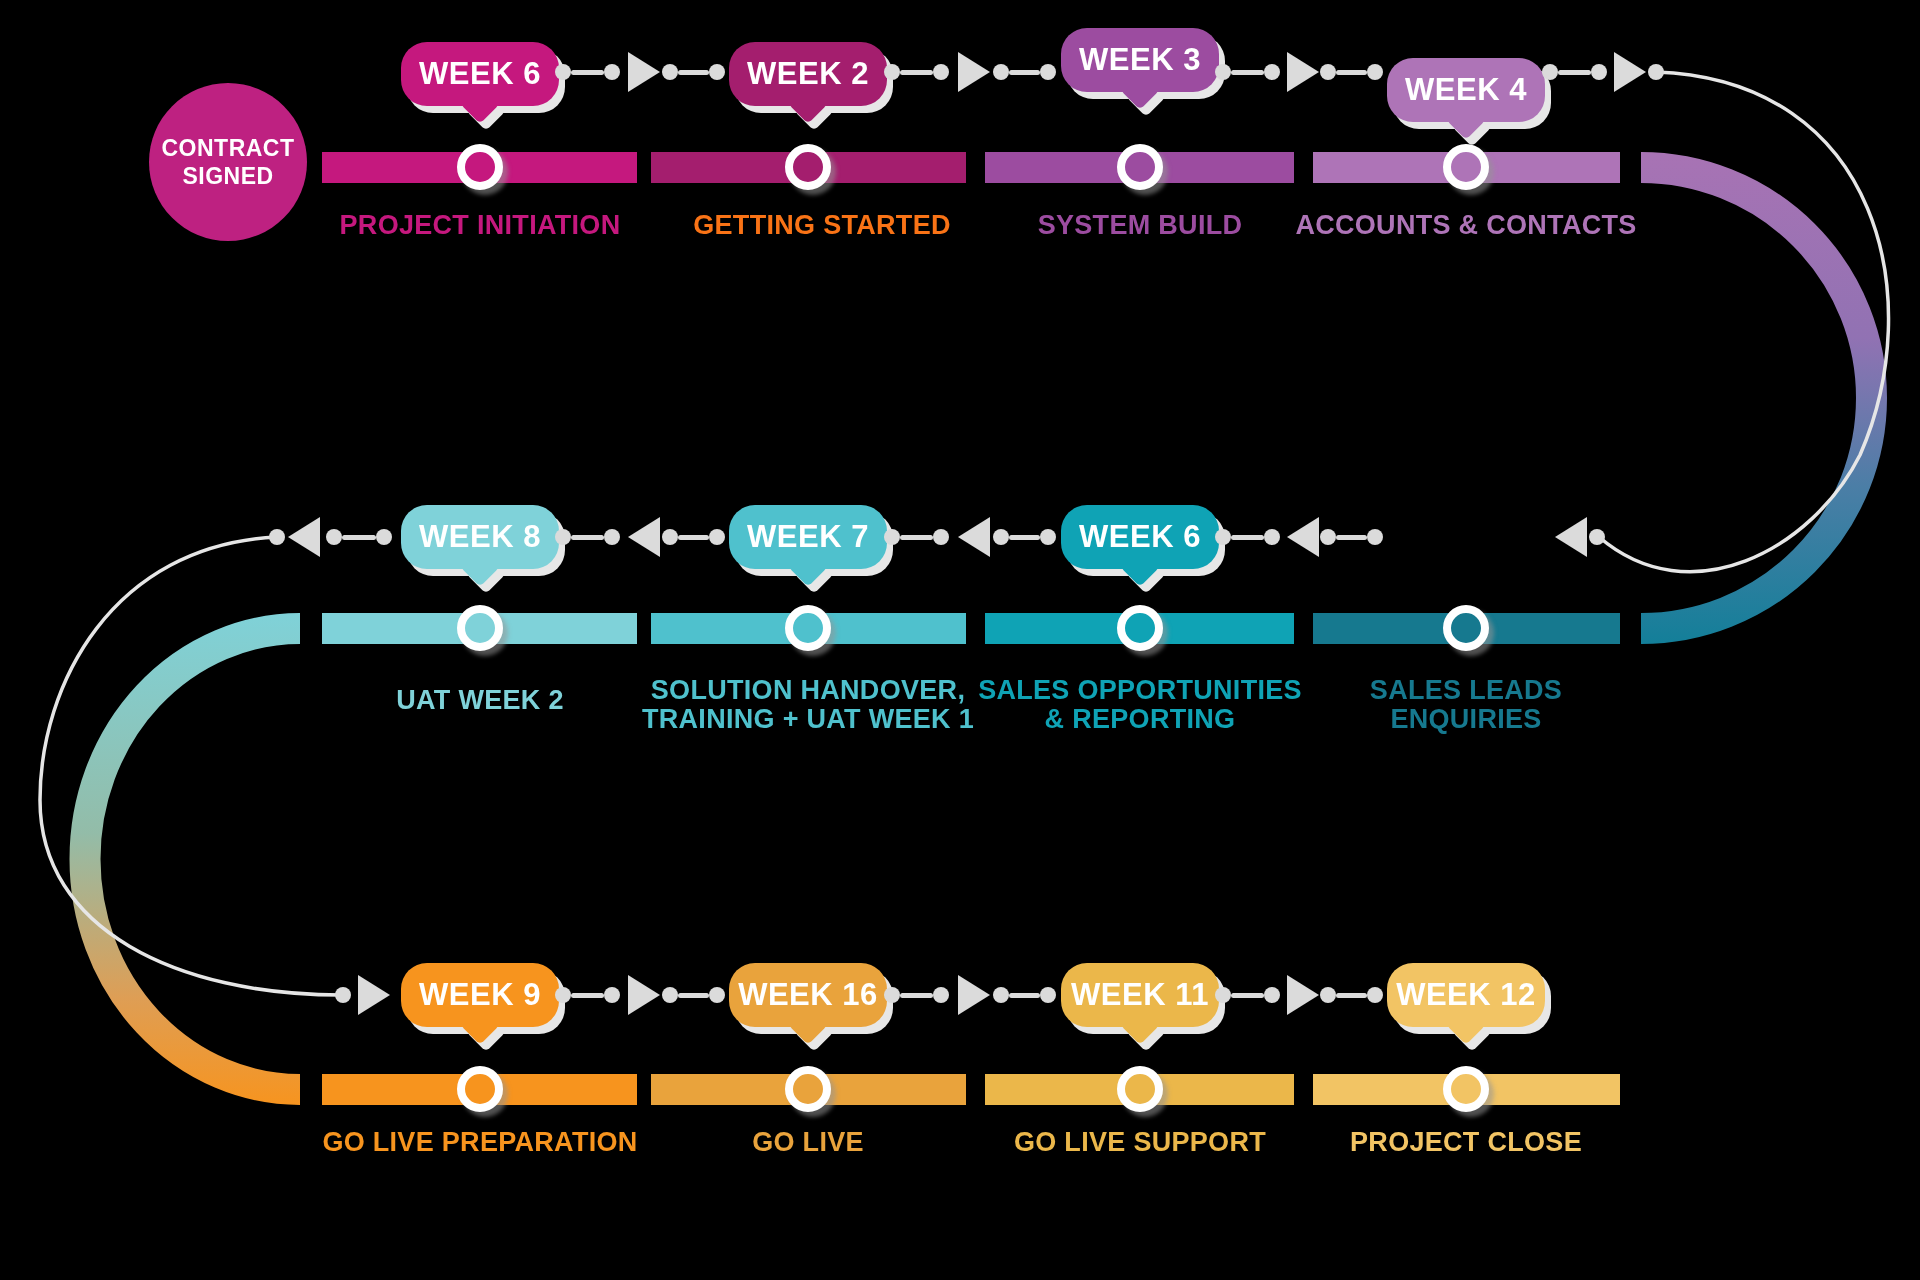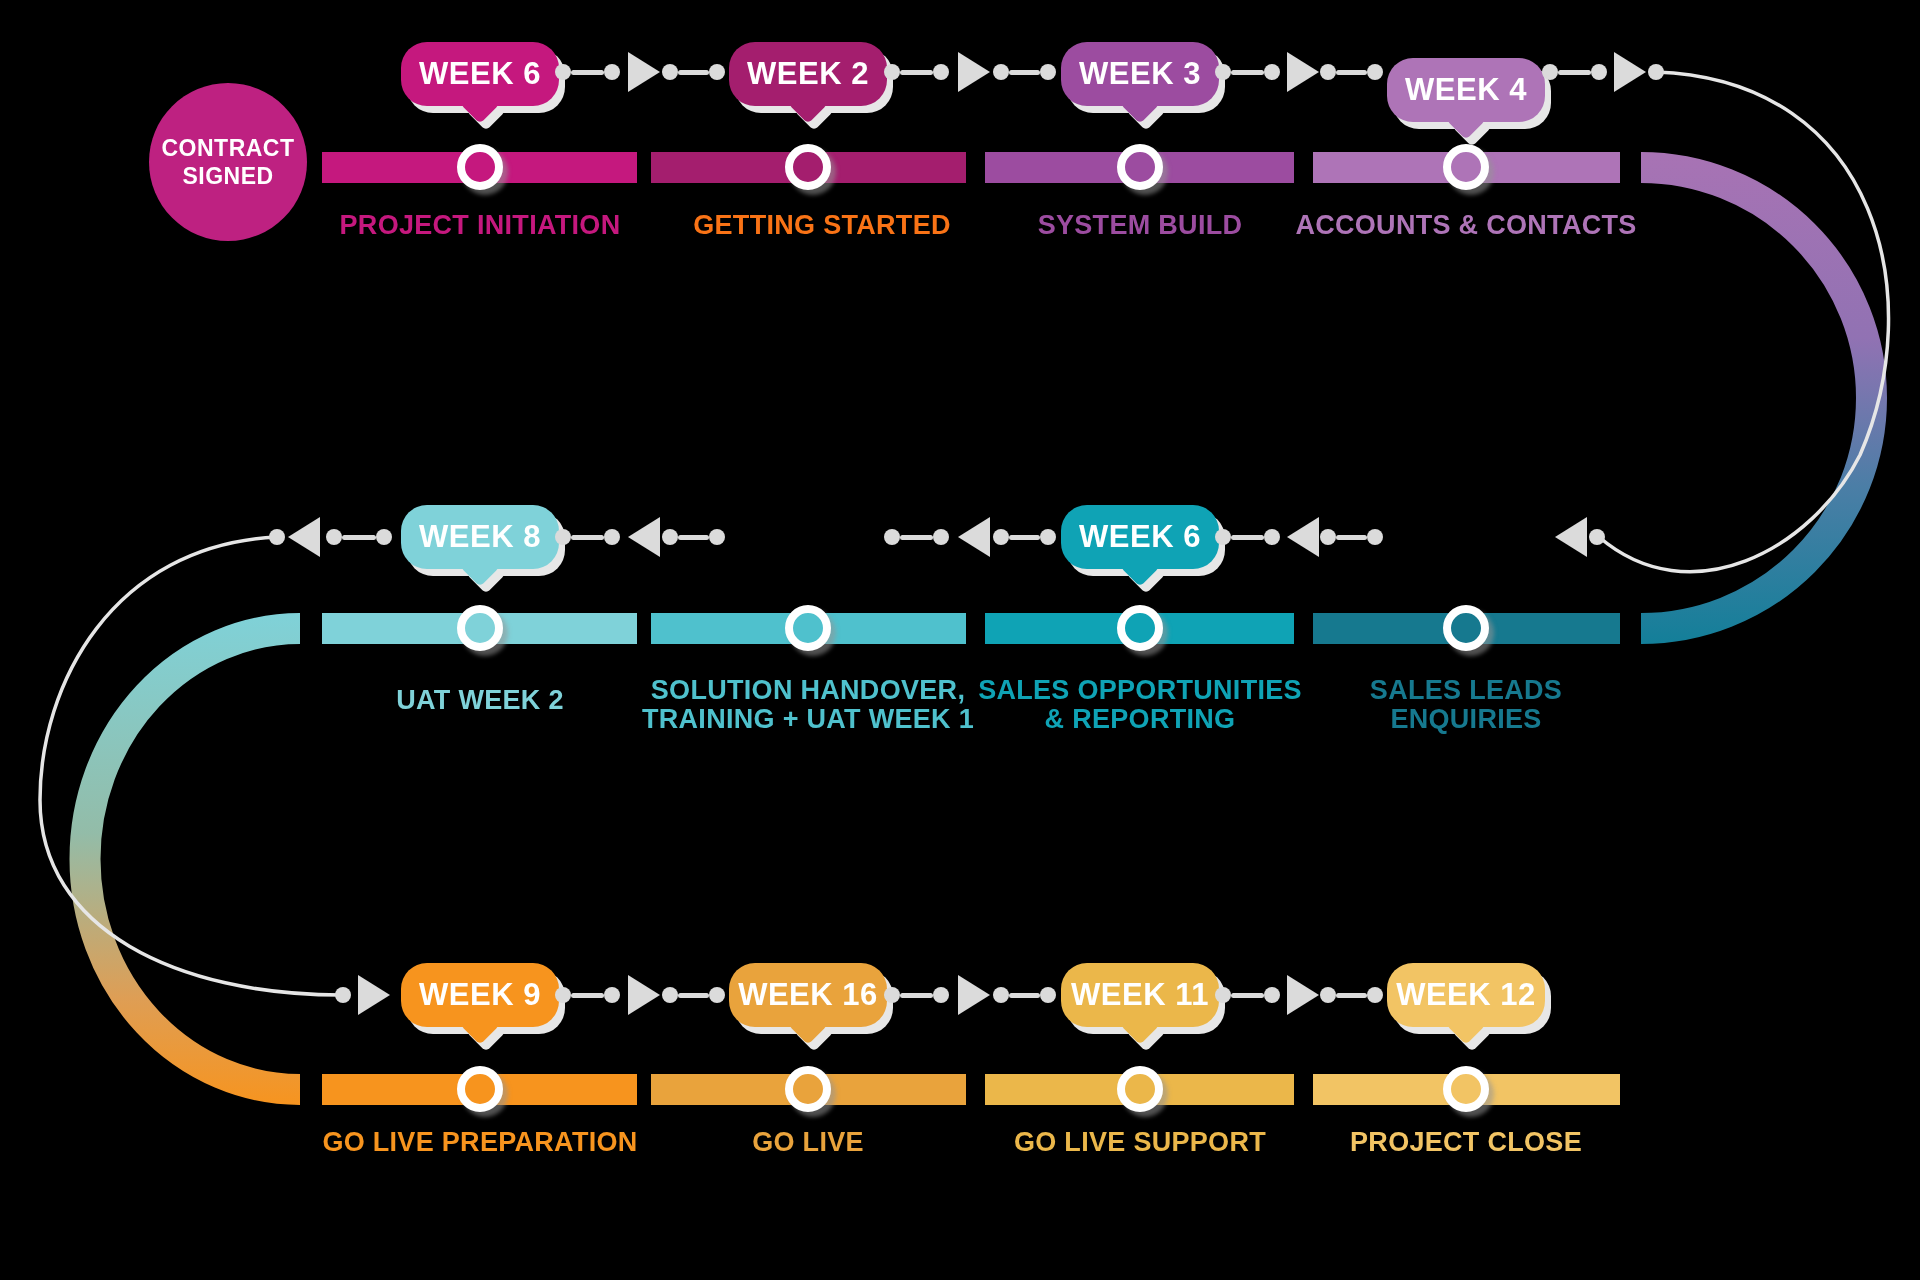--- a/index.html
+++ b/index.html
@@ -69,21 +69,21 @@
   <div class="ring" style="left: 1443px; top: 144px; background-color: rgb(174, 116, 183);"></div>
 
   <div class="badge-wrap" style="left:401px;top:42px;">
     <div class="tail" style="background-color: rgb(197, 24, 126);"></div>
     <div class="badge" style="background-color: rgb(197, 24, 126);">WEEK 6</div>
   </div>
   <div class="badge-wrap" style="left:729px;top:42px;">
     <div class="tail" style="background-color: rgb(164, 30, 110);"></div>
     <div class="badge" style="background-color: rgb(164, 30, 110);">WEEK 2</div>
   </div>
-  <div class="badge-wrap" style="left:1061px;top:42px;">
+  <div class="badge-wrap" style="left:1061px;top:28px;">
     <div class="tail" style="background-color: rgb(156, 76, 160);"></div>
     <div class="badge" style="background-color: rgb(156, 76, 160);">WEEK 3</div>
   </div>
   <div class="badge-wrap" style="left:1387px;top:42px;margin-top:16px;">
     <div class="tail" style="background-color: rgb(174, 116, 183);"></div>
     <div class="badge" style="background-color: rgb(174, 116, 183);">WEEK 4</div>
   </div>
 
   <div class="lbl" style="left: 290px; top: 211px; color: rgb(197, 24, 126);">
       <div>PROJECT INITIATION</div>
@@ -137,20 +137,24 @@
 
   <div class="ring" style="left: 457px; top: 605px; background-color: rgb(127, 210, 217);"></div>
   <div class="ring" style="left: 785px; top: 605px; background-color: rgb(79, 193, 205);"></div>
   <div class="ring" style="left: 1117px; top: 605px; background-color: rgb(15, 163, 181);"></div>
   <div class="ring" style="left: 1443px; top: 605px; background-color: rgb(22, 121, 143);"></div>
 
   <div class="badge-wrap" style="left:401px;top:505px;">
     <div class="tail" style="background-color: rgb(127, 210, 217);"></div>
     <div class="badge" style="background-color: rgb(127, 210, 217);">WEEK 8</div>
   </div>
+  <div class="badge-wrap" style="left:729px;top:505px;">
+    <div class="tail" style="background-color: rgb(79, 193, 205);"></div>
+    <div class="badge" style="background-color: rgb(79, 193, 205);">WEEK 7</div>
+  </div>
   <div class="badge-wrap" style="left:1061px;top:505px;">
     <div class="tail" style="background-color: rgb(15, 163, 181);"></div>
     <div class="badge" style="background-color: rgb(15, 163, 181);">WEEK 6</div>
   </div>
 
   <div class="lbl" style="left: 290px; top: 676px; color: rgb(127, 210, 217); margin-top: 10px;">
     <div>UAT WEEK 2</div>
       <div></div>
     </div>
   <div class="lbl" style="left: 618px; top: 676px; color: rgb(79, 193, 205);">

